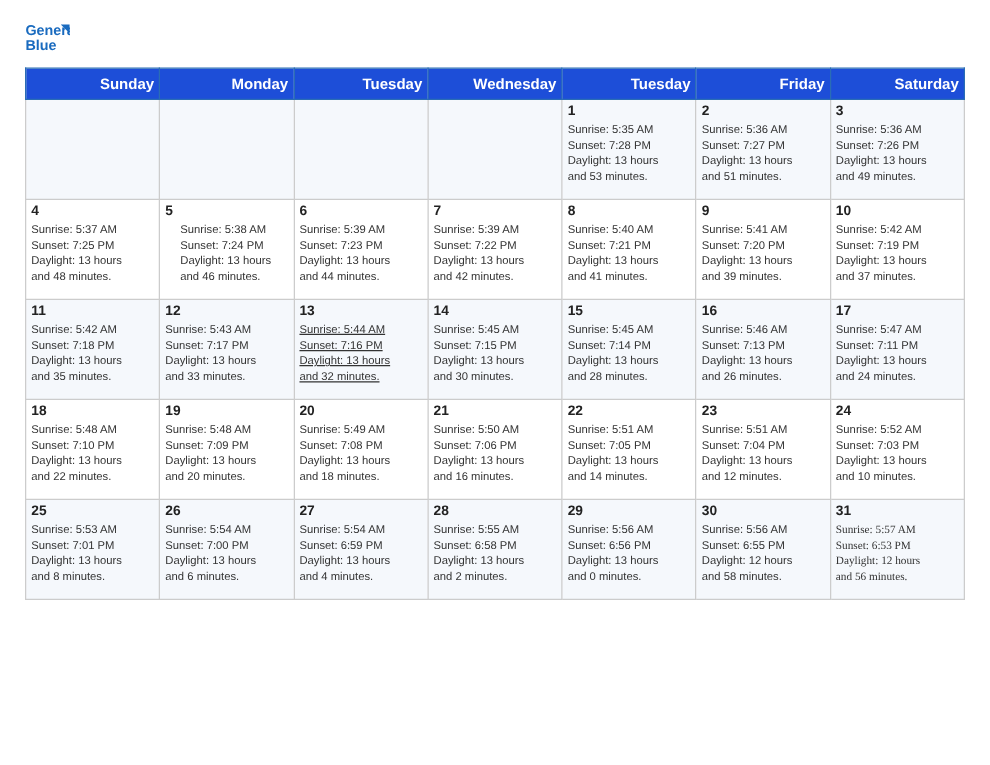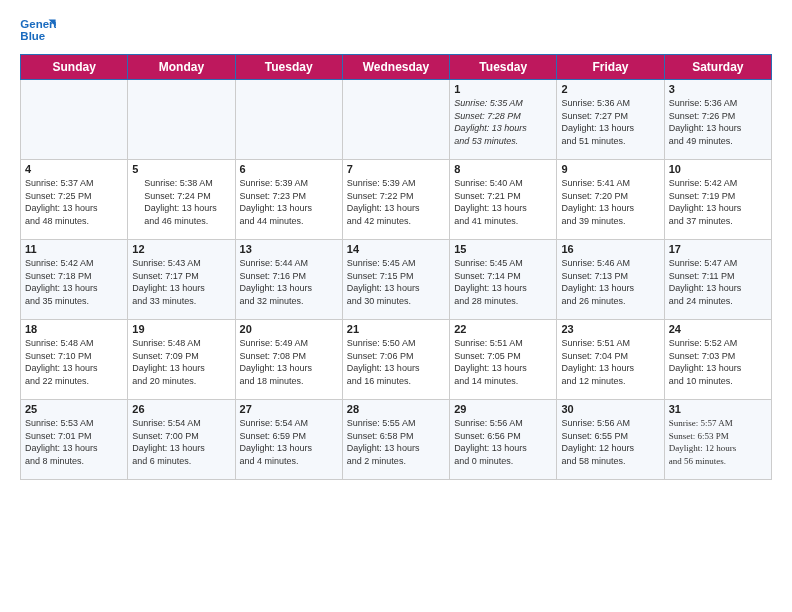--- a/index.html
+++ b/index.html
@@ -38,26 +38,26 @@
       font-size: 16px;
       color: #333;
       margin-top: 2px;
     }
     table {
       width: 100%;
       border-collapse: collapse;
       margin-top: 8px;
     }
     thead tr th {
-      background: #be185d;
+      background: #1d4ed8;
       color: #fff;
       font-size: 12px;
       font-weight: bold;
       padding: 5px 4px;
-      text-align: center;
+      text-align: right;
       border: 1px solid #2a6db5;
     }
     tbody tr td {
       border: 1px solid #ccc;
       vertical-align: top;
       padding: 3px 4px;
       font-size: 9.5px;
       color: #222;
       width: calc(100% / 7);
       height: 80px;
@@ -113,21 +113,21 @@
       </tr>
   </thead>
   <tbody id="calendar-body">
   <tr>
         <td class="empty-cell"></td>
         <td class="empty-cell"></td>
         <td class="empty-cell"></td>
         <td class="empty-cell"></td>
         <td>
           <div class="day-num">1</div>
-          <div class="day-info" style="white-space: pre-line; font-style: italic;">Sunrise: 5:35 AM
+          <div class="day-info" style="white-space: pre-line;">Sunrise: 5:35 AM
 Sunset: 7:28 PM
 Daylight: 13 hours
 and 53 minutes.</div>
         </td>
         <td>
           <div class="day-num">2</div>
           <div class="day-info" style="white-space: pre-line;">Sunrise: 5:36 AM
 Sunset: 7:27 PM
 Daylight: 13 hours
 and 51 minutes.</div>
@@ -201,21 +201,21 @@
         </td>
         <td>
           <div class="day-num">12</div>
           <div class="day-info" style="white-space: pre-line;">Sunrise: 5:43 AM
 Sunset: 7:17 PM
 Daylight: 13 hours
 and 33 minutes.</div>
         </td>
         <td>
           <div class="day-num">13</div>
-          <div class="day-info" style="white-space: pre-line;">Sunrise: 5:44 AM
+          <div class="day-info" style="white-space: pre-line; text-decoration: underline;">Sunrise: 5:44 AM
 Sunset: 7:16 PM
 Daylight: 13 hours
 and 32 minutes.</div>
         </td>
         <td>
           <div class="day-num">14</div>
           <div class="day-info" style="white-space: pre-line;">Sunrise: 5:45 AM
 Sunset: 7:15 PM
 Daylight: 13 hours
 and 30 minutes.</div>

